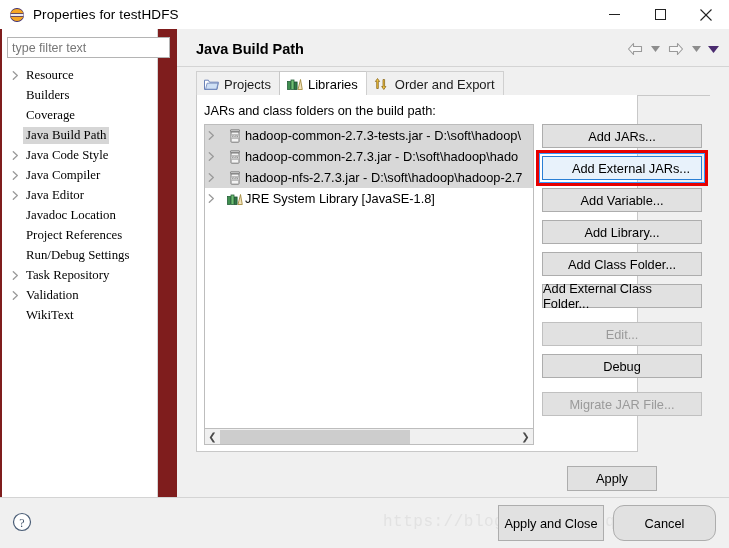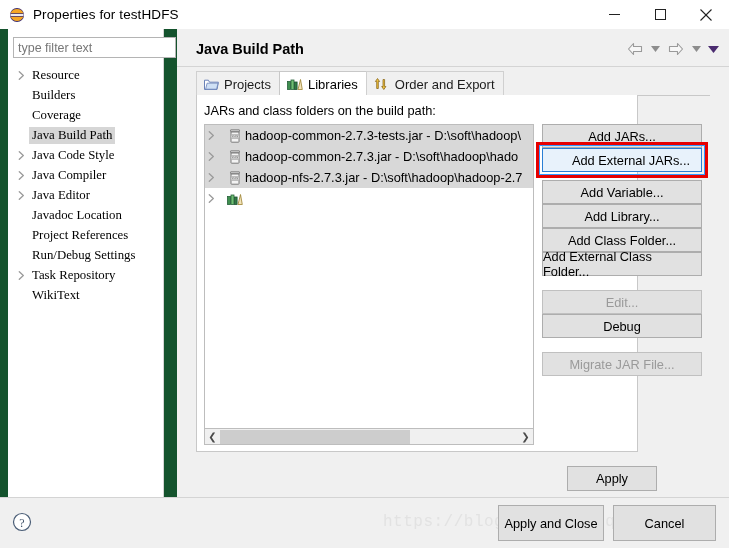--- a/index.html
+++ b/index.html
@@ -3,42 +3,42 @@
 <meta charset="utf-8">
 <style>
   * { box-sizing: border-box; margin: 0; padding: 0; }
   html, body {
     width: 729px; height: 548px;
     font-family: "Liberation Sans", sans-serif;
     font-size: 13px;
     background: #ffffff;
     overflow: hidden;
   }
-  #root { position: relative; width: 729px; height: 548px; background: #14532d; }
+  #root { position: relative; width: 729px; height: 548px; background: #7f1d1d; }
 
   
   .titlebar {
     position: absolute; left: 0; top: 0; width: 729px; height: 29px;
     background: #ffffff;
     display: flex; align-items: center;
   }
   .title-icon { margin-left: 9px; width: 16px; height: 16px; position: relative; }
   .title-text {
     margin-left: 8px; font-size: 13.5px; color: #000; font-weight: 400;
     letter-spacing: 0.1px;
   }
   .win-btns { position: absolute; right: 0; top: 0; height: 29px; display: flex; }
   .win-btn {
     width: 46px; height: 29px; display: flex; align-items: center; justify-content: center;
     color: #333;
   }
 
   
   .left-panel {
-    position: absolute; left: 8px; top: 29px; width: 156px; height: 468px;
+    position: absolute; left: 2px; top: 29px; width: 156px; height: 468px;
     background: #ffffff; border-right: 1px solid #d4d4d4;
   }
   .filter-input {
     position: absolute; left: 5px; top: 8px; width: 163px; height: 21px;
     border: 1px solid #b4b4b4; background: #fff;
     font-family: "Liberation Sans", sans-serif; font-size: 12.5px;
     padding: 0 4px; color: #000; outline: none;
   }
   .filter-input::placeholder { color: #777; }
   .tree { position: absolute; left: 0; top: 36px; width: 176px; }
@@ -110,21 +110,21 @@
   .hs-arrow { width: 15px; text-align: center; font-size: 10px; color: #4a4a4a; }
   .hs-track { flex: 1; height: 14px; background: #f0f0f0; position: relative; }
   .hs-thumb { position: absolute; left: 0; top: 0; width: 190px; height: 14px; background: #cdcdcd; }
 
   
   .side-buttons { position: absolute; left: 345px; top: 29px; width: 160px; }
   .btn {
     width: 160px; height: 24px; background: #e1e1e1; border: 1px solid #adadad;
     font-family: "Liberation Sans", sans-serif; font-size: 12.8px; color: #000;
     display: flex; align-items: center; justify-content: center;
-    margin-bottom: 0;
+    margin-bottom: 8px;
   }
   .btn.disabled { color: #9a9a9a; background: #e1e1e1; border-color: #c0c0c0; }
   .btn.gap-before { margin-top: 14px; }
   .btn-focus-wrap { position: relative; width: 160px; margin-bottom: 8px; }
   .btn-focus-wrap .btn { margin-bottom: 0; border-color: #2a7fd4; background: #e8f2fb; padding-left: 18px; }
   .focus-ring {
     position: absolute; left: -3px; top: -3px; width: 166px; height: 30px;
     border: 1px solid #3399ff; pointer-events: none;
   }
   .red-box {
@@ -151,21 +151,21 @@
     font-family: "Liberation Mono", monospace; font-size: 16px;
     color: #e2e2e2; letter-spacing: 0.5px; white-space: nowrap;
     user-select: none;
   }
   .footer-btn {
     position: absolute; height: 36px; background: #e1e1e1; border: 1px solid #adadad;
     display: flex; align-items: center; justify-content: center;
     font-size: 12.8px; color: #000;
   }
   #apply-and-close { left: 498px; top: 505px; width: 106px; }
-  #cancel-btn { left: 613px; top: 505px; width: 103px; }
+  #cancel-btn { left: 613px; top: 505px; width: 103px; border-radius: 11px; }
 
   svg { display: block; }
 </style>
 </head>
 <body>
 
 <div id="root">
 
   <div class="titlebar">
     <span class="title-icon">
@@ -258,20 +258,28 @@
         </div>
         <div class="tree-item">
           <span class="tree-arrow">
             <svg width="7" height="9" viewBox="0 0 7 9">
               <path d="M1.3 0.8 L5.3 4.5 L1.3 8.2" fill="none" stroke="#9a9a9a" stroke-width="1.3" stroke-linecap="round" stroke-linejoin="round"></path>
             </svg>
           </span>
           <span class="tree-label-wrap">Task Repository</span>
         </div>
         <div class="tree-item">
+          <span class="tree-arrow">
+            <svg width="7" height="9" viewBox="0 0 7 9">
+              <path d="M1.3 0.8 L5.3 4.5 L1.3 8.2" fill="none" stroke="#9a9a9a" stroke-width="1.3" stroke-linecap="round" stroke-linejoin="round"></path>
+            </svg>
+          </span>
+          <span class="tree-label-wrap">Validation</span>
+        </div>
+        <div class="tree-item">
           <span class="tree-arrow"></span>
           <span class="tree-label-wrap">WikiText</span>
         </div>
       </div>
   </div>
 
   <div class="content">
     <div class="page-title">Java Build Path</div>
 
     <div class="navbar">
@@ -396,20 +404,21 @@
               </svg>
             </span>
             <span class="jar-icon">
               <svg width="16" height="14" viewBox="0 0 16 14">
                 <rect x="0.5" y="4.5" width="3" height="8" fill="#3f8f4f" stroke="#26603a" stroke-width="0.8"></rect>
                 <rect x="4" y="3" width="3" height="9.5" fill="#6fbf72" stroke="#26603a" stroke-width="0.8"></rect>
                 <rect x="7.5" y="5" width="2.6" height="7.5" fill="#2f7a45" stroke="#1d5230" stroke-width="0.8"></rect>
                 <path d="M11 12.5 L13.5 2.5 L15.3 12.5 Z" fill="#f2e3b8" stroke="#9a8030" stroke-width="0.8"></path>
               </svg>
             </span>
+            <span>JRE System Library [JavaSE-1.8]</span>
           </div>
         </div>
 
       <div class="hscroll">
         <div class="hs-arrow">❮</div>
         <div class="hs-track">
           <div class="hs-thumb"></div>
         </div>
         <div class="hs-arrow">❯</div>
       </div>

